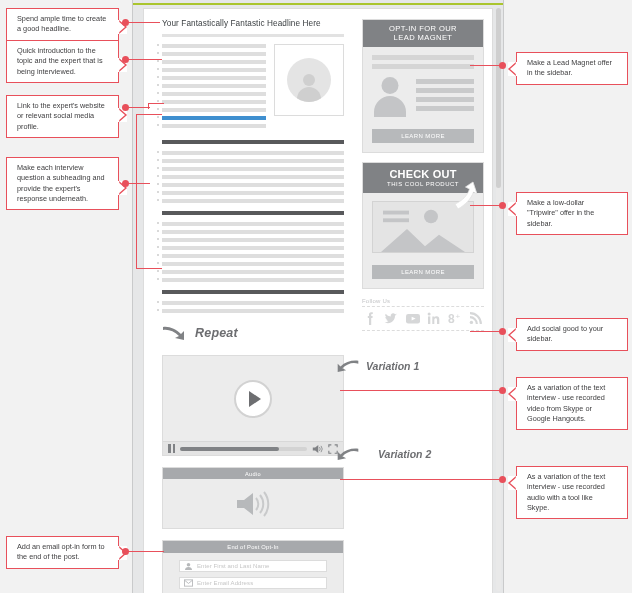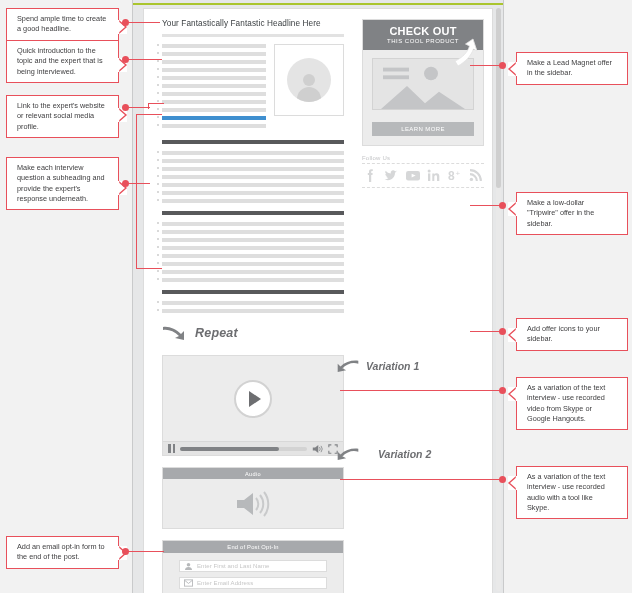--- a/index.html
+++ b/index.html
@@ -312,20 +312,40 @@
               </svg>
               <div class="ftx">Enter Email Address</div>
             </div>
             <div class="submit">SUBMIT NOW</div>
           </div>
         </div>
       </div>
 
       <div class="sidebar">
 
+        <div class="widget">
+          <div class="w-head">
+            <span class="l1">OPT-IN FOR OUR</span>
+            <span class="l2">LEAD MAGNET</span>
+          </div>
+          <div class="w-body">
+            <div class="wln"></div>
+              <div class="wln"></div>
+            <div class="lm-row">
+              <div class="lm-person"></div>
+              <div class="lm-lines">
+                <div class="wln"></div>
+                  <div class="wln"></div>
+                <div class="wln"></div>
+                  <div class="wln"></div>
+              </div>
+            </div>
+            <div class="learn">LEARN MORE</div>
+          </div>
+        </div>
 
         <div class="widget widget-tw">
           <div class="w-head big">
             <span class="l1">CHECK OUT</span>
             <span class="l2">THIS COOL PRODUCT</span>
           </div>
           <svg class="tw-arrow" viewBox="0 0 26 30">
             <path d="M20 1 L24 13 L20.5 11 C18 18, 12 24, 5 28 L2 23 C9 20, 15 14, 16.5 8 L12.5 6 Z" fill="#ffffff" stroke="#e2e2e2" stroke-width="0.8"></path>
           </svg>
           <div class="w-body">
@@ -463,21 +483,21 @@
     <span>Make a low-dollar "Tripwire" offer in the sidebar.</span>
     <svg class="notch" style="--ny:9px" viewBox="0 0 9 14">
       <path d="M9 0 L1 7 L9 14" fill="#ffffff" stroke="#e8505b" stroke-width="1.4"></path>
       <path d="M9 0 L9 14" stroke="#ffffff" stroke-width="2.4"></path>
     </svg>
   </div>
   <div class="dot" style="left:499px;top:202px;"></div>
   <div class="connector h-line" style="left:470px;top:205px;width:30px;"></div>
 
   <div class="callout right" style="left:516px;top:318px;width:112px;">
-    <span>Add offer icons to your sidebar.</span>
+    <span>Add social good to your sidebar.</span>
     <svg class="notch" style="--ny:9px" viewBox="0 0 9 14">
       <path d="M9 0 L1 7 L9 14" fill="#ffffff" stroke="#e8505b" stroke-width="1.4"></path>
       <path d="M9 0 L9 14" stroke="#ffffff" stroke-width="2.4"></path>
     </svg>
   </div>
   <div class="dot" style="left:499px;top:328px;"></div>
   <div class="connector h-line" style="left:470px;top:331px;width:30px;"></div>
 
   <div class="callout right" style="left:516px;top:377px;width:112px;">
     <span>As a variation of the text interview - use recorded video from Skype or Google Hangouts.</span>

